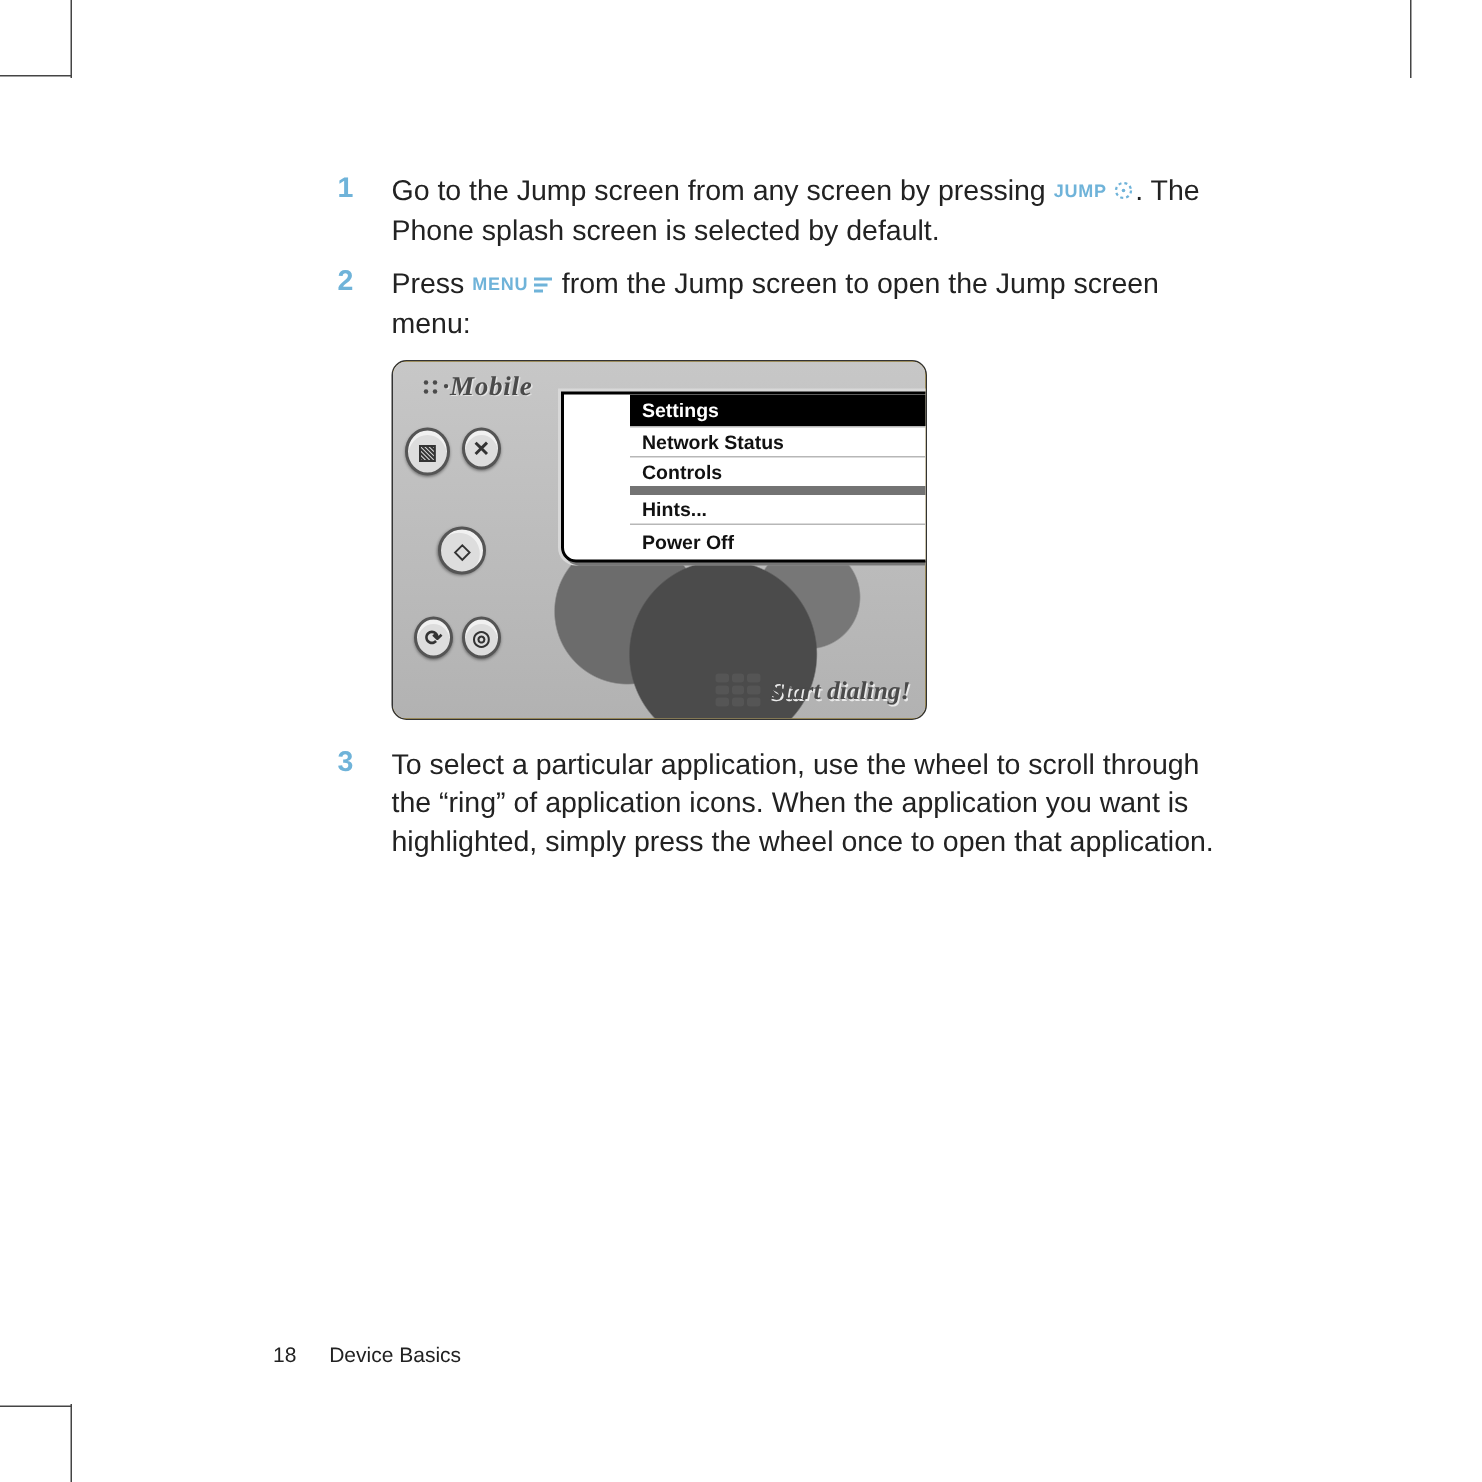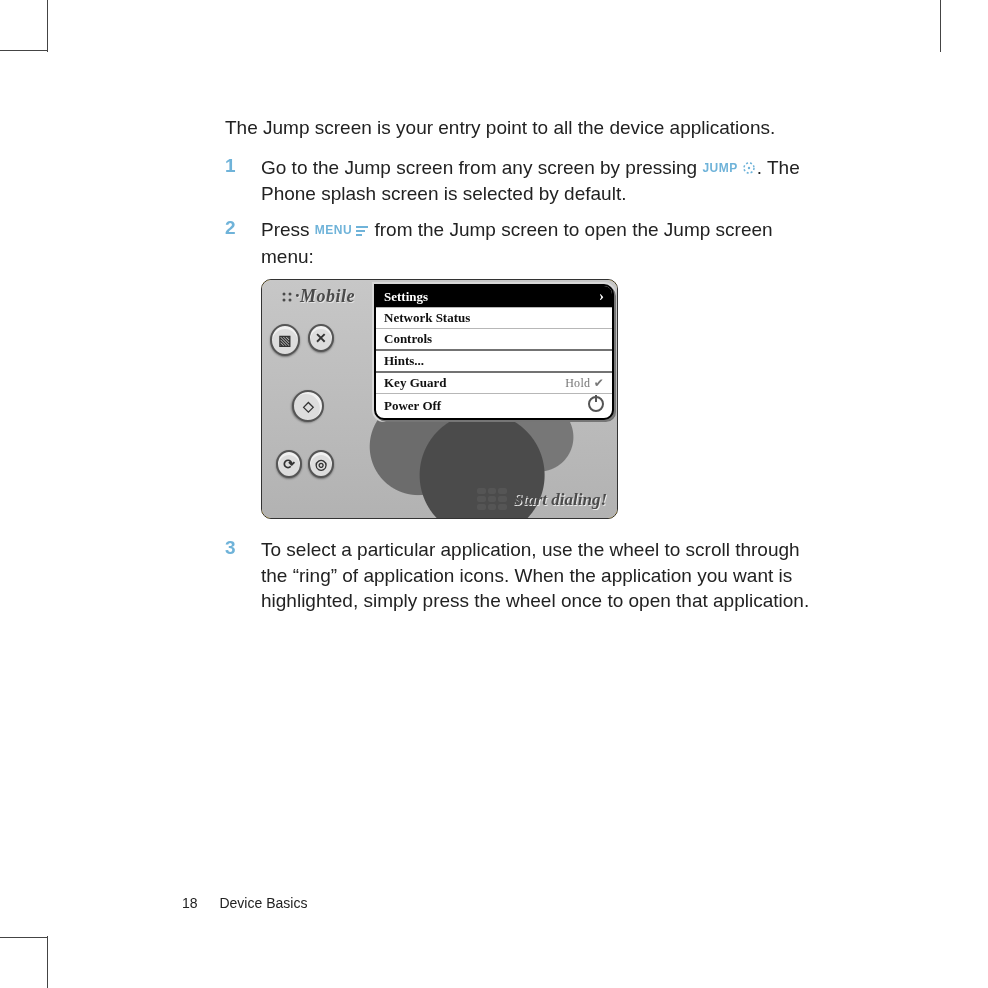--- a/index.html
+++ b/index.html
@@ -173,30 +173,31 @@
     margin-bottom: 16px;
     position: relative;
     display:flex;align-items:center;justify-content:center;
     font-size:14px;color:#333;font-weight:700;
   }
   .ring .ico.small { width:24px; height:24px; margin-left: 18px; }
 
   
   .popup {
     position: absolute;
-    top: 4px;
+    top: 20px;
     left: 112px;
     width: 236px;
     background: #fff;
     border: 2px solid #000;
     border-radius: 0 10px 10px 10px;
     box-shadow: 2px 2px 0 rgba(0,0,0,.45), 0 0 0 2px #d8d8d8;
-    font-family: Liberation Serif, serif;
+    font-family: Liberation Sans, sans-serif;
     font-size: 13px;
     overflow: hidden;
+    padding-left: 44px;
   }
   .popup .row {
     display: flex;
     align-items: center;
     justify-content: space-between;
     padding: 2px 8px 2px 8px;
     border-top: 1px solid #b7b7b7;
   }
   .popup .row:first-child { border-top: none; }
   .popup .row.sel {
@@ -204,21 +205,21 @@
     color: #fff;
     font-weight: 700;
   }
   .popup .row.sel::after{
     content: "›";
     font-weight:700;
     margin-left: auto;
     font-size: 15px;
   }
   .popup .group-sep {
-    border-top: 2px solid #737373;
+    border-top: 6px solid #737373;
   }
   .popup .row .rlabel { flex: 1 1 auto; }
   .popup .row .rnote {
     color: #777;
     font-size: 12px;
     font-weight: 400;
     letter-spacing: .3px;
   }
   .popup .row.bold .rlabel { font-weight: 700; color:#111; }
   .power-ico {
@@ -262,21 +263,20 @@
 </head>
 <body>
 
 <div class="crop-v"></div>
 <div class="crop-h"></div>
 <div class="crop-v-r"></div>
 <div class="crop-h-b"></div>
 <div class="crop-v-b"></div>
 
 <div class="page">
-  <p class="intro">The Jump screen is your entry point to all the device applications.</p>
 
   <ol class="steps">
     <li>
       <span class="step-num">1</span>
       <span class="step-body">
         <span>Go to the Jump screen from any screen by pressing </span><span class="small-label">JUMP</span><span class="jump-icon"><svg width="16" height="14" viewBox="0 0 16 14">
               <circle cx="8" cy="7" r="5" fill="none" stroke="#6fb3d9" stroke-width="1.5" stroke-dasharray="2 2"></circle>
               <circle cx="8" cy="7" r="1.2" fill="#6fb3d9"></circle>
             </svg></span><span>. The Phone splash screen is selected by default.</span>
       </span>
@@ -327,24 +327,20 @@
         </div>
         <div class="row bold">
           <span class="rlabel">Network Status</span>
         </div>
         <div class="row bold">
           <span class="rlabel">Controls</span>
         </div>
         <div class="row bold group-sep">
           <span class="rlabel">Hints...</span>
         </div>
-        <div class="row bold group-sep">
-          <span class="rlabel">Key Guard</span>
-          <span class="rnote">Hold ✔</span>
-        </div>
         <div class="row bold">
           <span class="rlabel">Power Off</span>
           <span class="rnote"><span class="power-ico"></span></span>
         </div>
       </div>
 
       <div class="prompt">
         <span class="keypad">
           <div></div>
             <div></div>

